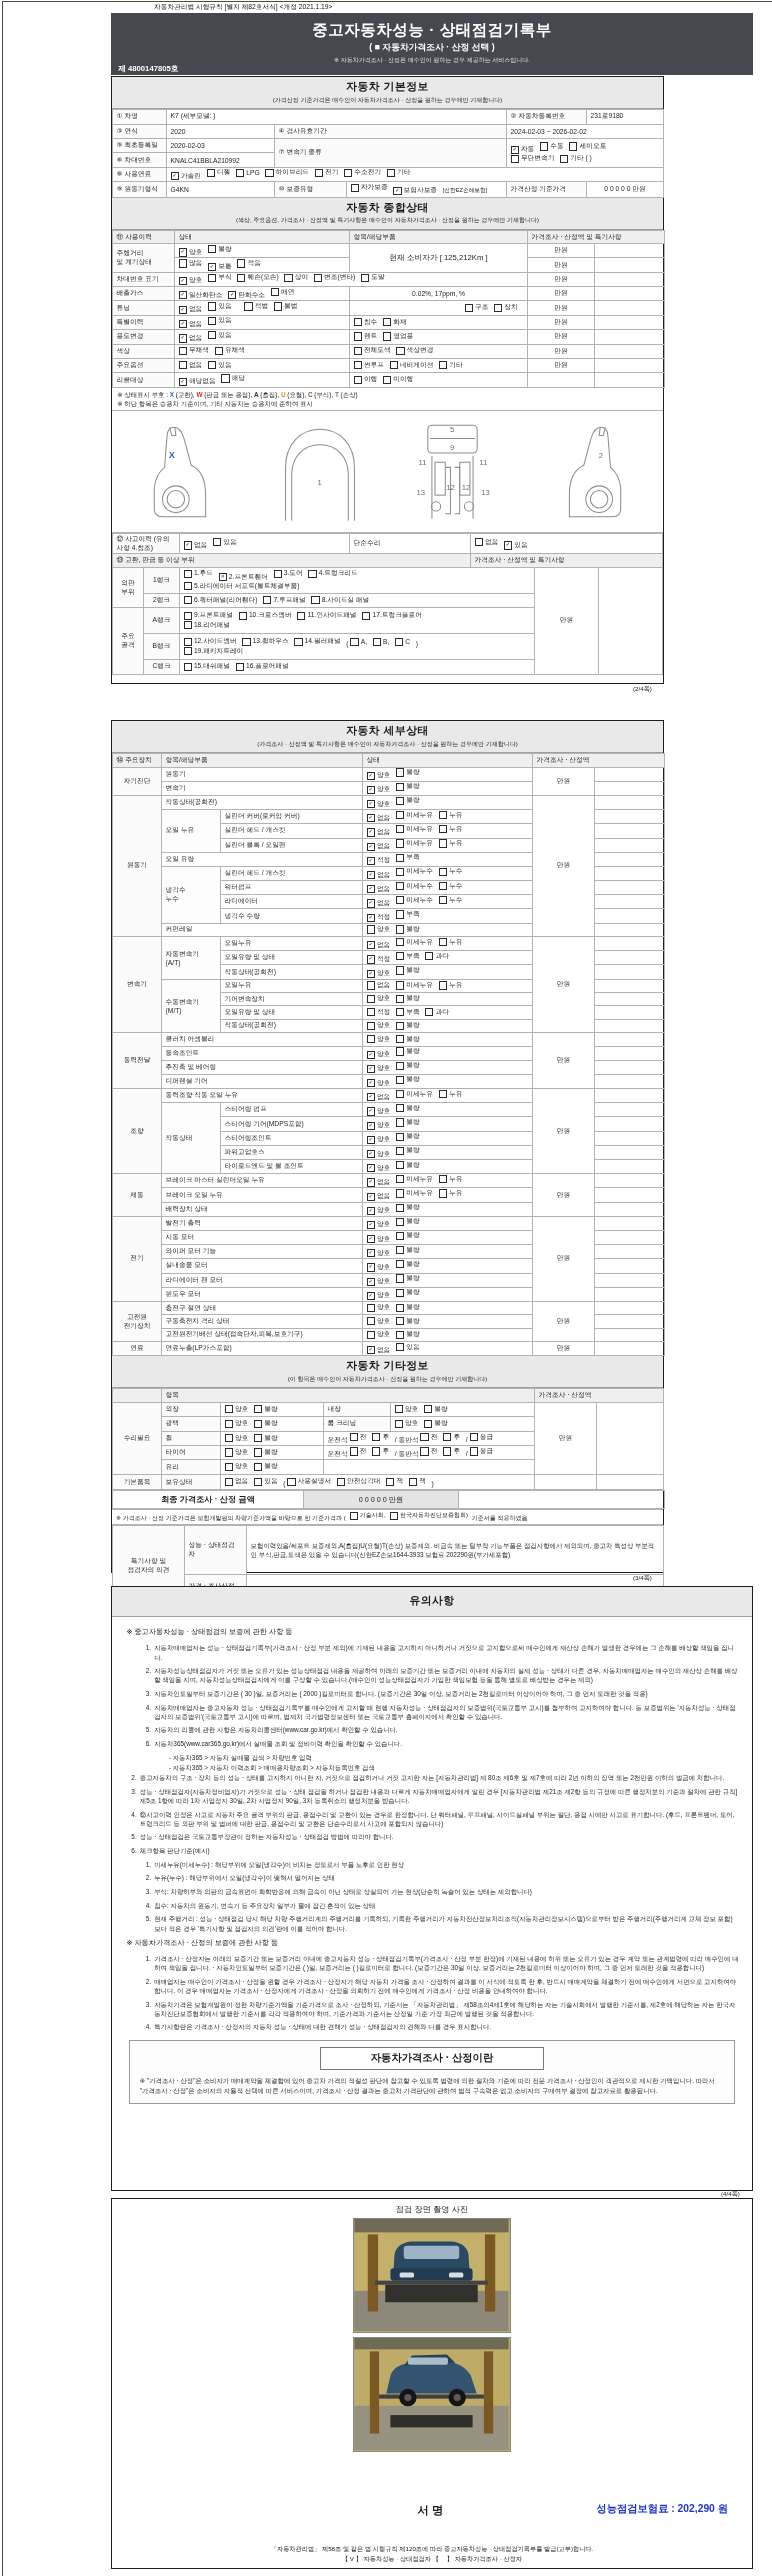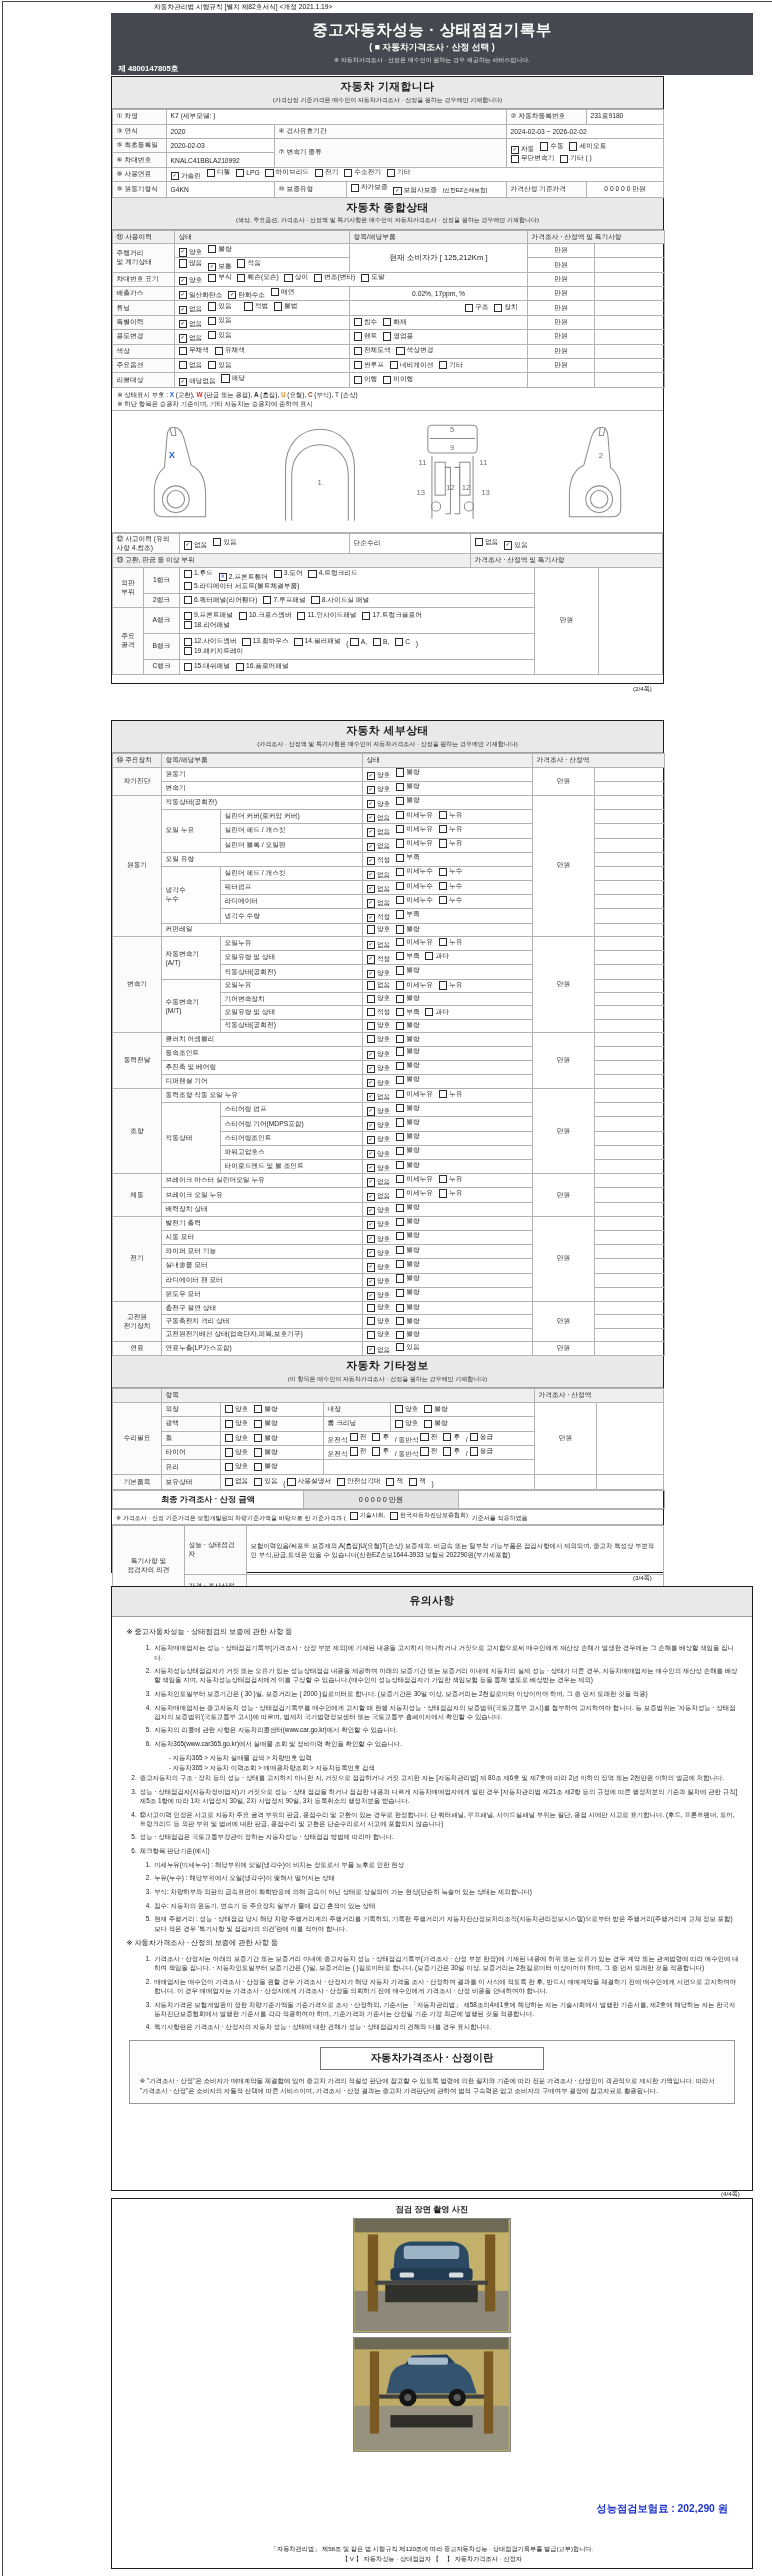--- a/index.html
+++ b/index.html
@@ -52,21 +52,21 @@
   .n-head{font-size:7.2px;font-weight:normal;margin:5.2px 0 6.2px 1px}
   .n-item{display:flex;font-size:6.4px;line-height:1.42;margin-bottom:4.6px}
   .n-item .no{width:11.3px;flex:none;text-align:right;margin-right:3.1px}
   .n-sub{margin-left:14.4px}
   .n-dash{font-size:6.4px;line-height:1.42;margin:1px 0 1px 29px}
   .infobox{border:0.5px solid #9a9a9a;margin:8.2px 4.1px 0 4.1px;padding:6.2px 9.3px 7.2px;background:#fdfdfd}
   .infobox .ib-title{width:222px;margin:0 auto;border:0.5px solid #777;text-align:center;
       font-size:10.3px;font-weight:bold;padding:3.6px 0;background:#fff}
   .infobox .ib-text{font-size:6.4px;line-height:1.5;margin-top:6.2px}
   
-  #box4 .photo-title{text-align:center;font-size:8.2px;font-weight:bold;padding:5.2px 0 3.1px}
+  #box4 .photo-title{text-align:center;font-size:8.2px;font-weight:normal;padding:5.2px 0 3.1px}
   .photos{display:flex;flex-direction:column;align-items:center;gap:4.1px}
   .photo{width:156px;height:113px;border:0.5px solid #888;background:#b9a963}
   #sign-row{position:absolute;left:0;right:0;top:304px;text-align:center}
   #sign-row .sign{font-size:11.3px;font-weight:bold;letter-spacing:3.1px}
   #fee{position:absolute;right:24px;top:303px;font-size:10.3px;font-weight:bold;color:#1f35cc}
   #footer-lines{position:absolute;left:0;right:0;bottom:4.1px;text-align:center;font-size:6.2px;line-height:1.6;color:#222}
   .gcol{background:#fbfbfb;text-align:center;white-space:pre-line}
   .scol{background:#fdfdfd;white-space:pre-line}
 </style>
 </head>
@@ -77,21 +77,21 @@
 
 <div id="banner">
   <div class="t1">중고자동차성능 · 상태점검기록부</div>
   <div class="t2">( ■ 자동차가격조사 · 산정 선택 )</div>
   <div class="t3">※ 자동차가격조사 · 산정은 매수인이 원하는 경우 제공하는 서비스입니다.</div>
   <div class="docno">제 4800147805호</div>
 </div>
 
 <div class="box" id="box1">
   <div class="sec-head">
-    <div class="sec-title">자동차 기재합니다</div>
+    <div class="sec-title">자동차 기본정보</div>
     <div class="sec-cap">(가격산정 기준가격은 매수인이 자동차가격조사 · 산정을 원하는 경우에만 기재합니다)</div>
   </div>
   <table id="t-basic">
     <colgroup>
         <col style="width:54px">
         <col style="width:108px">
         <col style="width:72px">
         <col style="width:160px">
         <col style="width:80px">
         <col style="width:77px">
@@ -1460,19 +1460,20 @@
         <path d="M96 54 L112 34 180 32 196 48 Z" fill="#27415a"></path>
         <rect x="104" y="38" width="78" height="14" rx="4" fill="#a8bccb"></rect>
         <circle cx="104" cy="116" r="17" fill="#151515"></circle>
         <circle cx="200" cy="116" r="17" fill="#151515"></circle>
         <circle cx="104" cy="116" r="7" fill="#5a5a5a"></circle>
         <circle cx="200" cy="116" r="7" fill="#5a5a5a"></circle>
         <rect x="70" y="150" width="160" height="24" fill="#2e2d29"></rect>
       </svg>
     </div>
   </div>
+  <div id="sign-row"><span class="sign">서명</span></div>
   <div id="fee"><span>성능점검보험료 :</span> <span>202,290 원</span></div>
   <div id="footer-lines">
     <div>「자동차관리법」 제58조 및 같은 법 시행규칙 제120조에 따라 중고자동차성능 · 상태점검기록부를 발급(교부)합니다.</div>
     <div>【 V 】 자동차성능 · 상태점검자        【　 】 자동차가격조사 · 산정자</div>
   </div>
 </div>
 
 
 </body></html>

